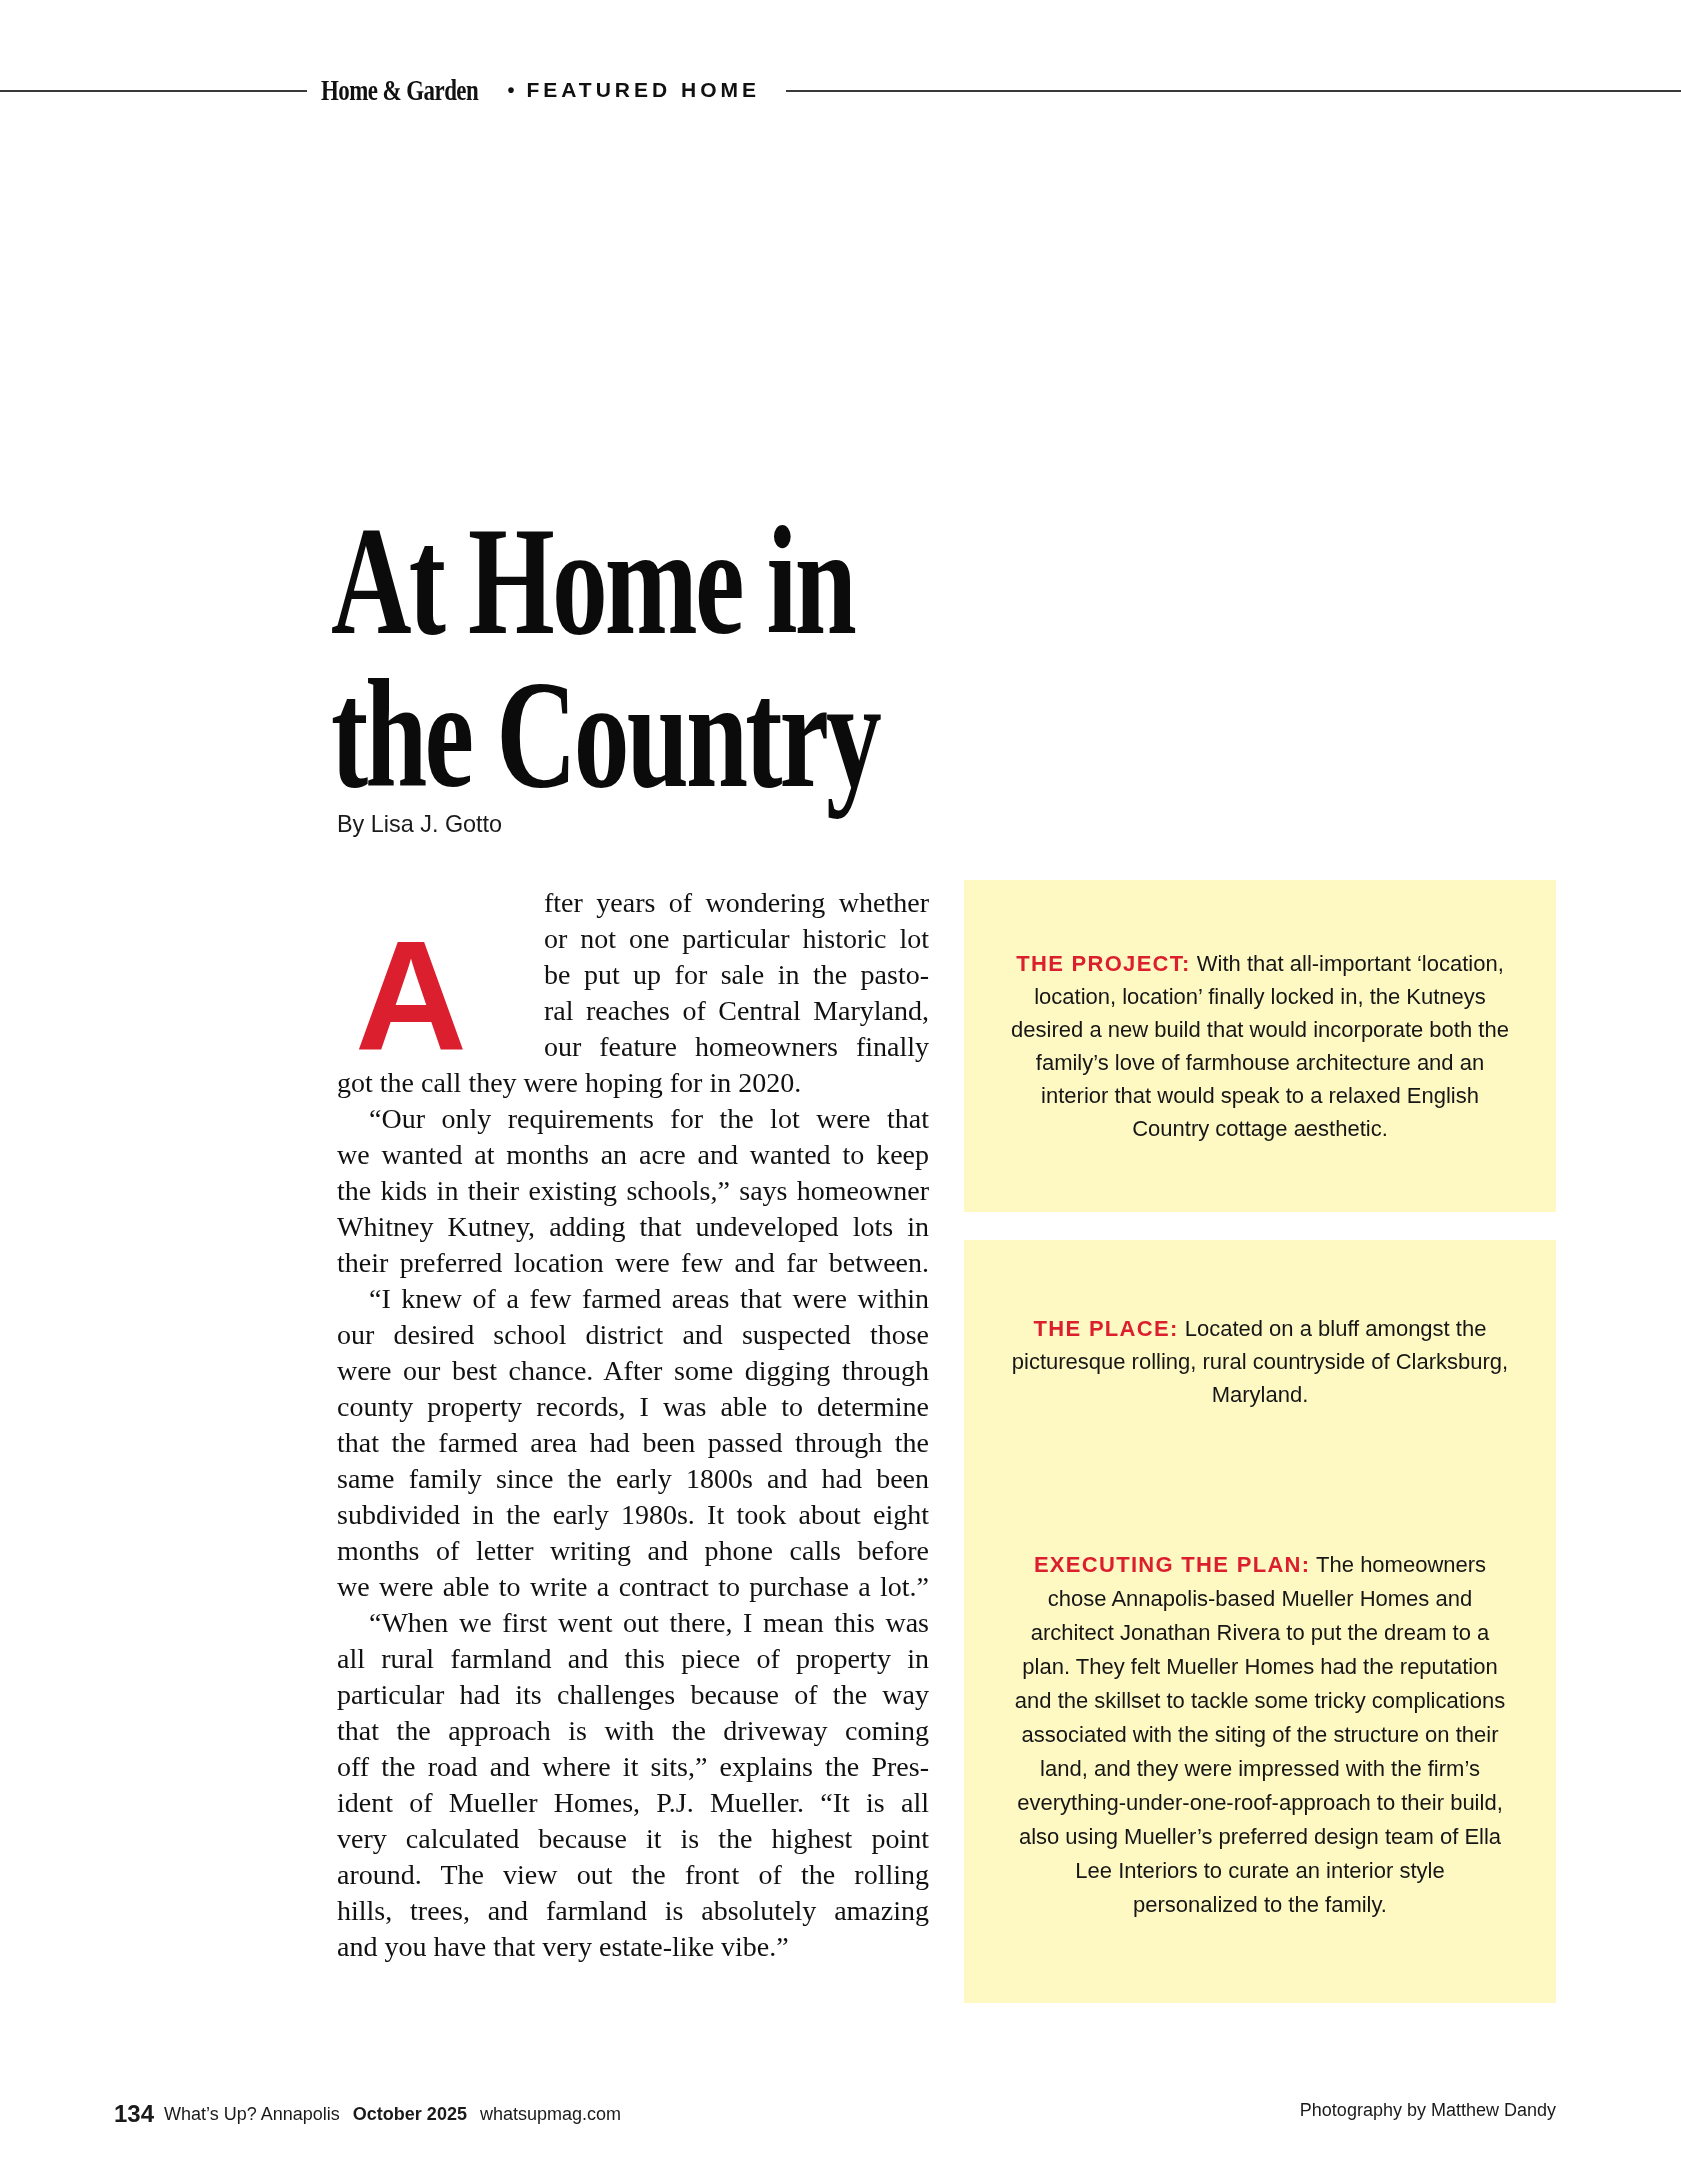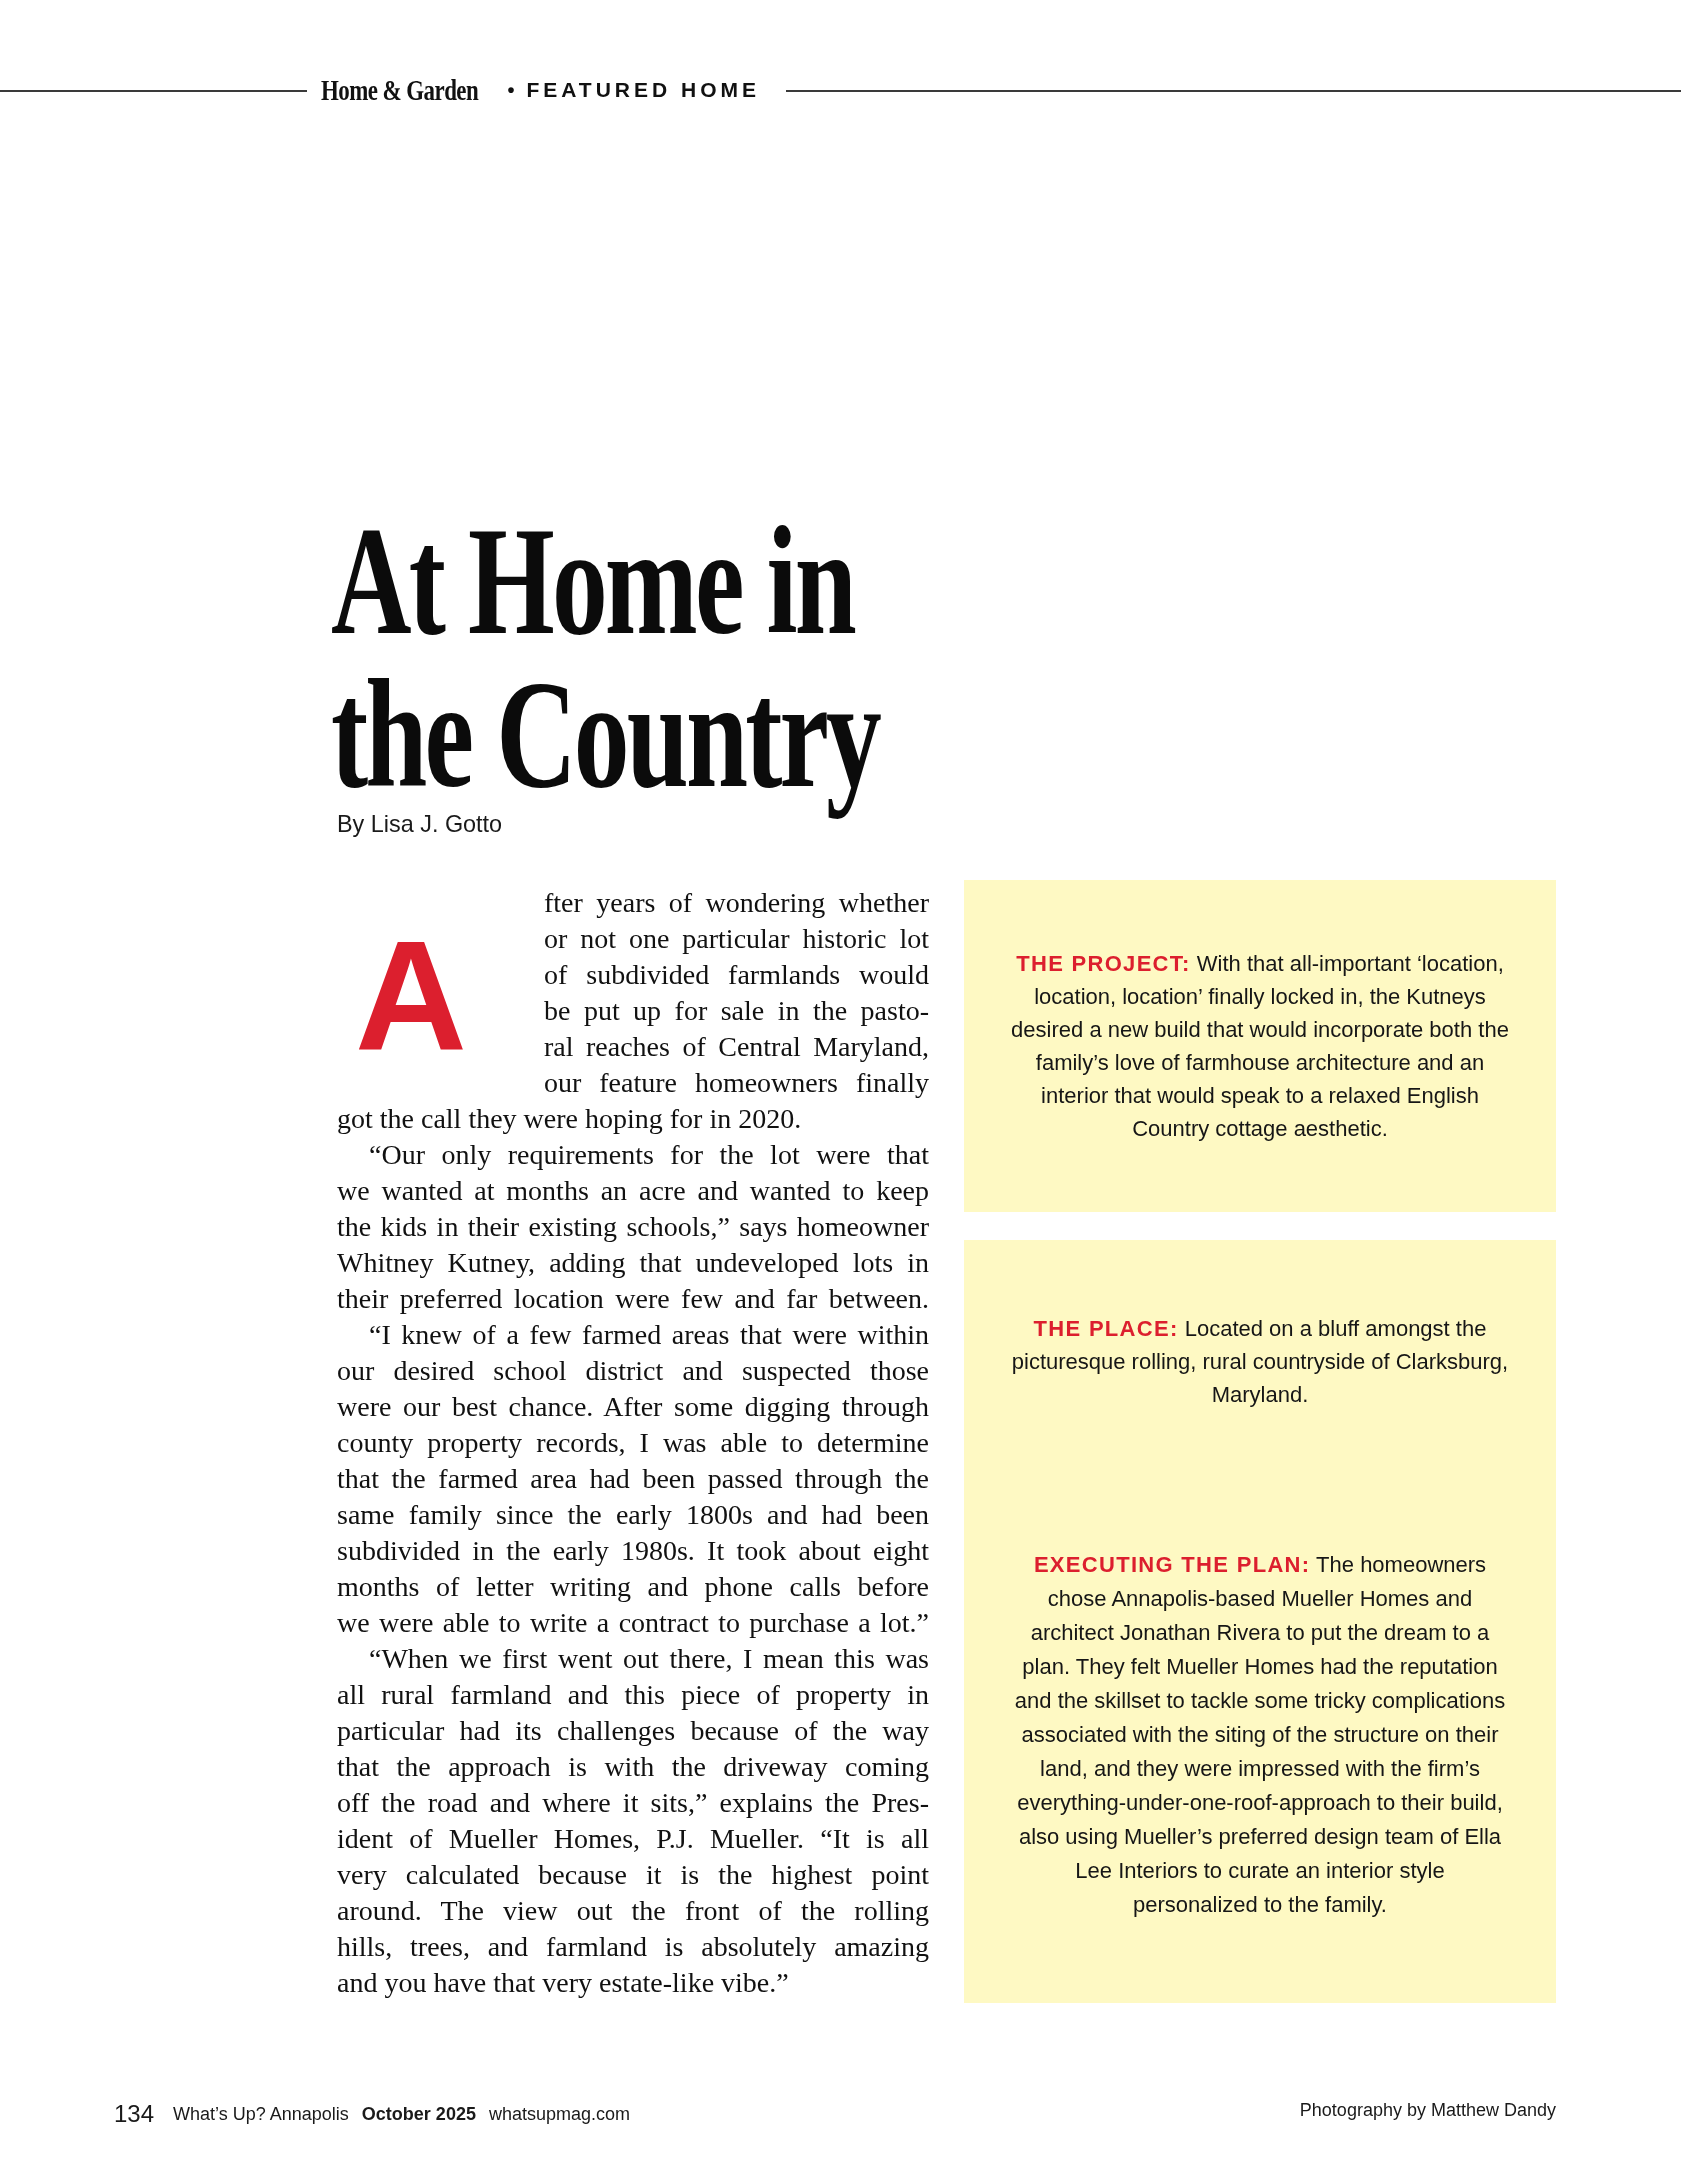--- a/index.html
+++ b/index.html
@@ -32,21 +32,21 @@
   .box .kicker { color: #dc1f2e; font-weight: bold; letter-spacing: 1.3px; }
   .box1 { top: 880px; height: 332px; }
   .box1 p { font-size: 22px; }
   .box2 { top: 1240px; height: 243px; }
   .box3 { top: 1467px; height: 536px; }
   .box3 p { line-height: 34px; }
 
   .footer { position: absolute; top: 2100px; font-family: "Liberation Sans", sans-serif; font-size: 18px; color: #1a1a1a; white-space: nowrap; }
   .footer.left { left: 114px; }
   .footer.right { right: 125px; font-size: 18px; }
-  .page-num { font-weight: normal; font-size: 24px; margin-right: 14px; vertical-align: -2px; text-align: right; }
+  .page-num { font-weight: bold; font-size: 24px; margin-right: 5px; vertical-align: -2px; text-align: right; }
   .footer .issue { font-weight: bold; margin: 0 8px; }
 </style>
 </head>
 <body>
 
 <div class="rule left"></div>
 <div class="rule right"></div>
 
 <div class="section-head">
   <span class="section-name">Home &amp; Garden</span>
@@ -59,21 +59,20 @@
   <span>the Country</span>
 </h1>
 
 <div class="byline">By Lisa J. Gotto</div>
 
 <div class="dropcap">A</div>
 
 <div class="body-col">
   <span class="line dropind">fter years of wondering whether</span>
   <span class="line dropind">or not one particular historic lot</span>
-  <span class="line dropind">of subdivided farmlands would</span>
   <span class="line dropind">be put up for sale in the pasto-</span>
   <span class="line dropind">ral reaches of Central Maryland,</span>
   <span class="line dropind">our feature homeowners finally</span>
   <span class="line end">got the call they were hoping for in 2020.</span>
   <span class="line indent">“Our only requirements for the lot were that</span>
   <span class="line">we wanted at months an acre and wanted to keep</span>
   <span class="line">the kids in their existing schools,” says homeowner</span>
   <span class="line">Whitney Kutney, adding that undeveloped lots in</span>
   <span class="line">their preferred location were few and far between.</span>
   <span class="line indent">“I knew of a few farmed areas that were within</span>

